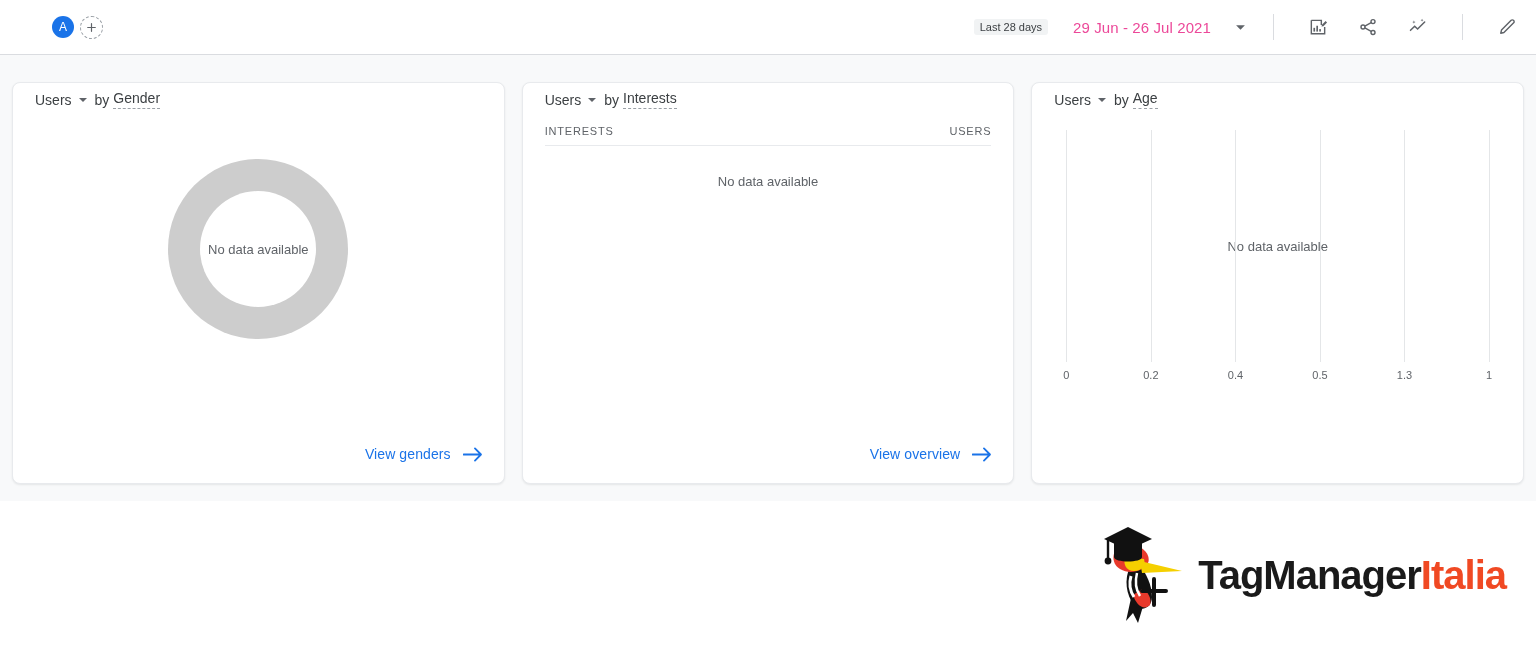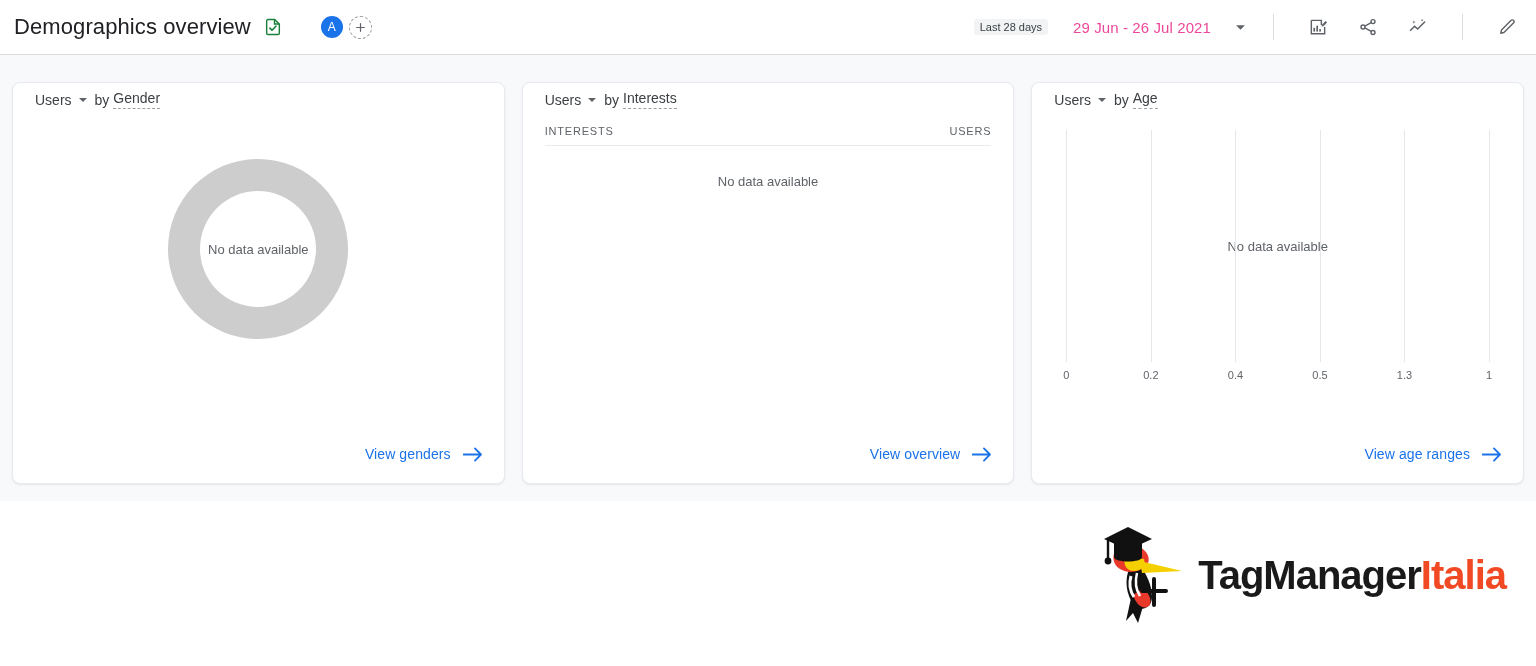--- a/index.html
+++ b/index.html
@@ -231,30 +231,20 @@
     line-height: 1;
     margin-left: 2px;
   }
   .logo-tm { color: #1a1a1a; }
   .logo-it { color: #f04923; }
 </style>
 </head>
 <body>
 
 <div class="app-header">
-  <div class="title-group">
-    <span class="page-title">Demographics overview</span>
-    <span class="doc-check-icon">
-      <svg width="20" height="20" viewBox="0 0 24 24" fill="none">
-        <path d="M14 3H6a1.6 1.6 0 0 0-1.6 1.6v14.8A1.6 1.6 0 0 0 6 21h12a1.6 1.6 0 0 0 1.6-1.6V8.6L14 3z" stroke="#188038" stroke-width="1.7" fill="#fff"></path>
-        <path d="M13.8 3.2v5.2h5.4" stroke="#188038" stroke-width="1.7" fill="none"></path>
-        <path d="M8.3 13.4l2.5 2.5 4.7-4.8" stroke="#188038" stroke-width="2" fill="none" stroke-linecap="round" stroke-linejoin="round"></path>
-      </svg>
-    </span>
-  </div>
 
   <div class="avatars">
     <div class="avatar">A</div>
     <div class="add-person">
       <svg width="13" height="13" viewBox="0 0 24 24">
           <path d="M12 5v14M5 12h14" stroke="#5f6368" stroke-width="2.2" stroke-linecap="round"></path>
         </svg>
     </div>
   </div>
 
@@ -396,28 +386,20 @@
           <div class="xaxis" id="xaxis">
               <span class="xtick" style="left: 0%;">0</span>
               <span class="xtick" style="left: 20%;">0.2</span>
               <span class="xtick" style="left: 40%;">0.4</span>
               <span class="xtick" style="left: 60%;">0.5</span>
               <span class="xtick" style="left: 80%;">1.3</span>
               <span class="xtick" style="left: 100%;">1</span>
             </div>
         </div>
       </div>
-      <div class="card-foot">
-        <a class="view-link" href="#">
-          <span>View age ranges</span>
-          <svg width="19" height="15" viewBox="0 0 20 14">
-              <path d="M12.6 0.6L18.9 7l-6.3 6.4M18.6 7H0.7" stroke="#1a73e8" stroke-width="1.9" fill="none" stroke-linecap="round" stroke-linejoin="round"></path>
-            </svg>
-        </a>
-      </div>
     </div>
 
   </div>
 </div>
 
 <div class="footer">
   <div class="logo">
     <svg width="96" height="112" viewBox="0 0 96 112">
 
       <path d="M33 70 L26 102 L33 94 L38 104 L44 84 Z" fill="#111"></path>

